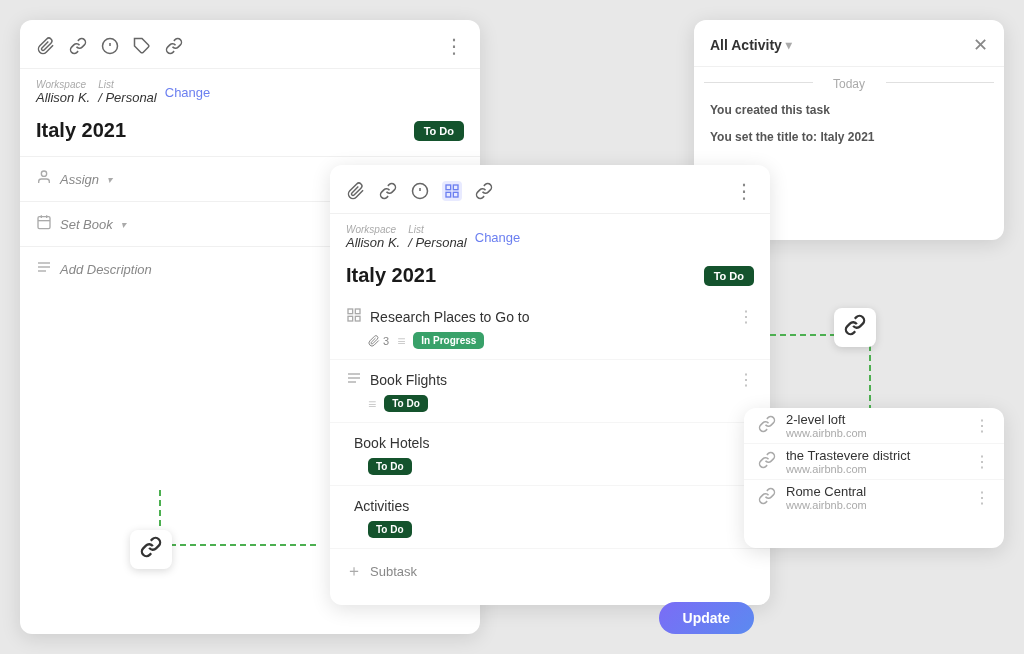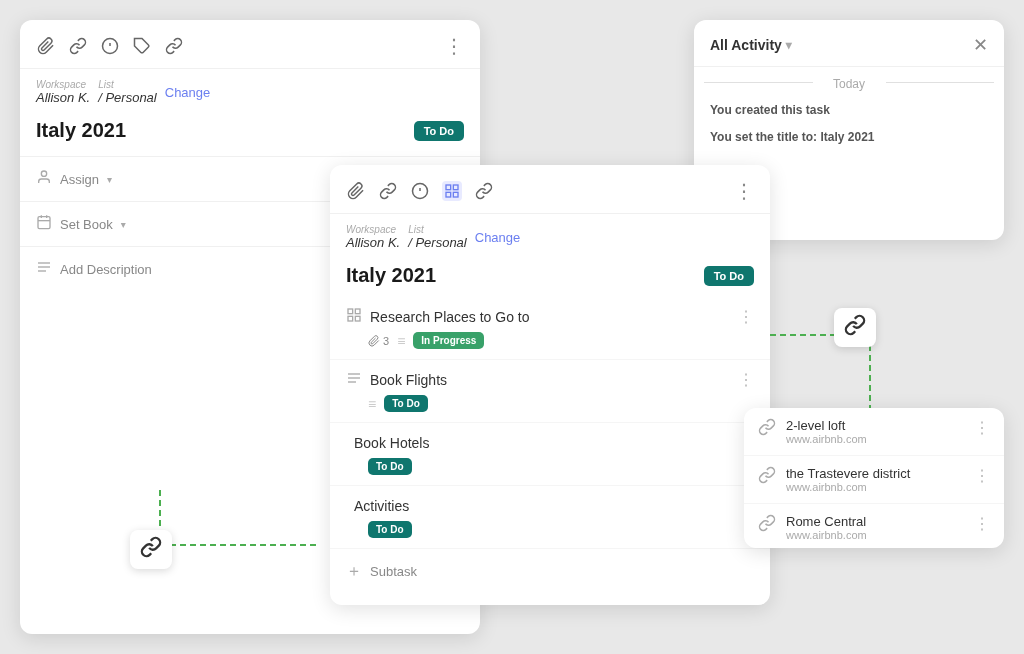--- a/index.html
+++ b/index.html
@@ -110,32 +110,33 @@
     }
     .status-badge {
       background: #4a4a4a;
       color: #fff;
       font-size: 11px;
       font-weight: 600;
       padding: 4px 10px;
       border-radius: 5px;
       cursor: pointer;
     }
-    .status-badge.todo { background: #0f766e; }
+    .status-badge.todo { background: #14532d; }
     .status-badge.inprogress { background: #38a169; }
 
     
     .action-row {
       display: flex;
       align-items: center;
       padding: 8px 16px;
       gap: 8px;
       color: #888;
       font-size: 13px;
       cursor: pointer;
+      font-style: italic;
     }
     .action-row .icon { font-size: 16px; color: #aaa; }
 
     
     .divider { height: 1px; background: #f0f0f0; margin: 4px 0; }
 
     
     .subtask-item {
       padding: 10px 16px;
       border-bottom: 1px solid #f5f5f5;
@@ -224,22 +225,22 @@
       padding: 4px 16px;
       font-size: 12px;
       color: #555;
       line-height: 1.6;
     }
     .activity-entry span { font-weight: 700; margin-top: 32px; }
 
     
     .link-item {
       display: flex;
-      align-items: flex-start;
-      padding: 10px 14px;
+      align-items: center;
+      padding: 4px 14px;
       border-bottom: 1px solid #f5f5f5;
       gap: 10px;
     }
     .link-item:last-child { border-bottom: none; }
     .link-chain { color: #aaa; font-size: 16px; }
     .link-info { flex: 1; }
     .link-name { font-size: 13px; color: #333; font-weight: 500; }
     .link-url { font-size: 11px; color: #aaa; }
     .link-more { color: #bbb; font-size: 16px; cursor: pointer; }
 
@@ -505,20 +506,21 @@
     <div class="subtask-meta">
       <span class="status-badge todo" style="font-size:10px; padding:3px 8px;">To Do</span>
     </div>
   </div>
 
   <div class="add-subtask">
     <span class="plus">＋</span>
     <span>Subtask</span>
   </div>
 
+  <button class="update-btn">Update</button>
 </div>
 
 <div class="card card-links">
   <div class="link-item">
     <span class="link-chain">
       <svg width="18" height="18" viewBox="0 0 24 24" fill="none" stroke="#aaa" stroke-width="2">
         <path d="M10 13a5 5 0 007.54.54l3-3a5 5 0 00-7.07-7.07l-1.72 1.71"></path>
         <path d="M14 11a5 5 0 00-7.54-.54l-3 3a5 5 0 007.07 7.07l1.71-1.71"></path>
       </svg>
     </span>

